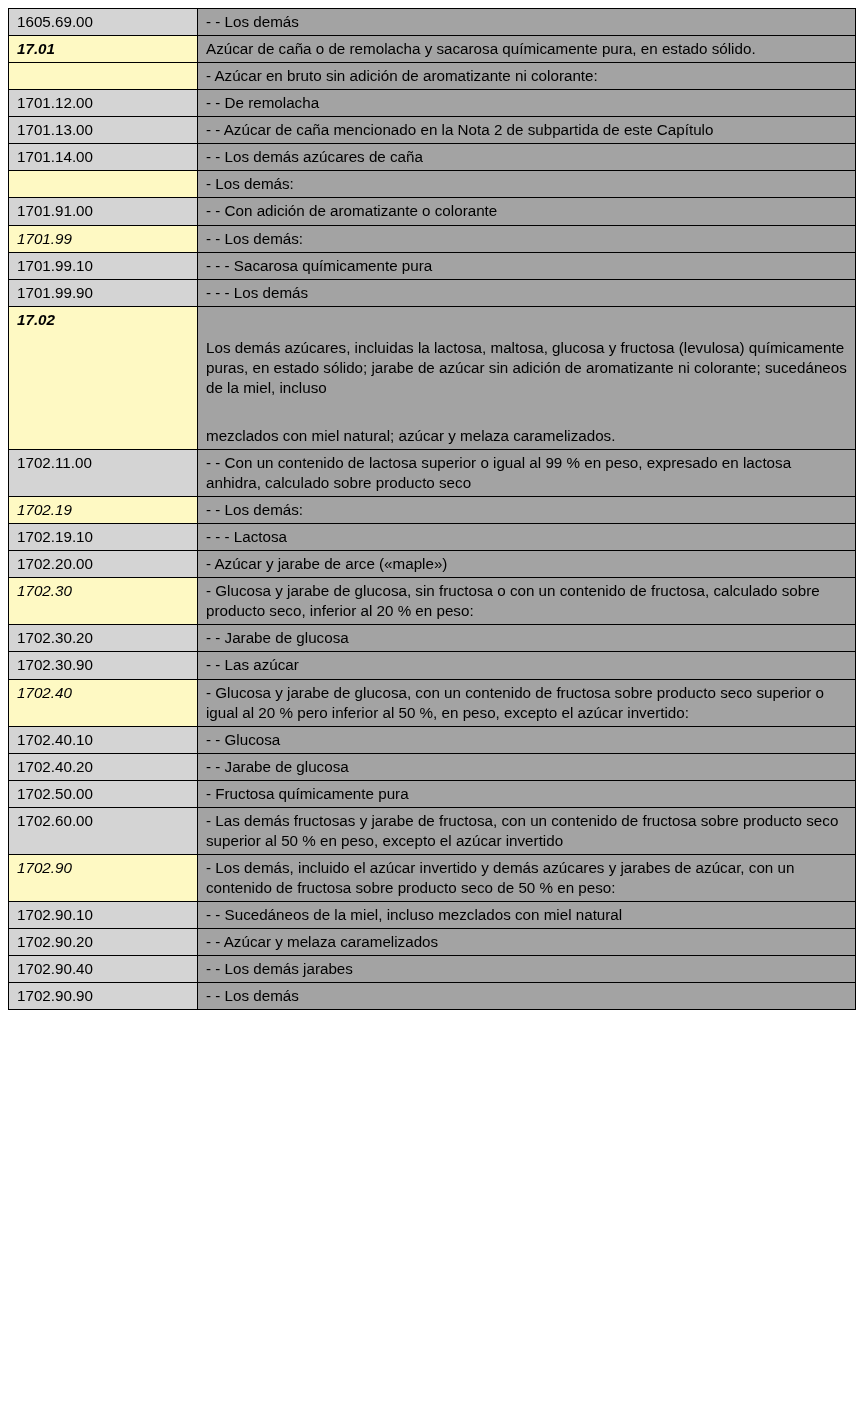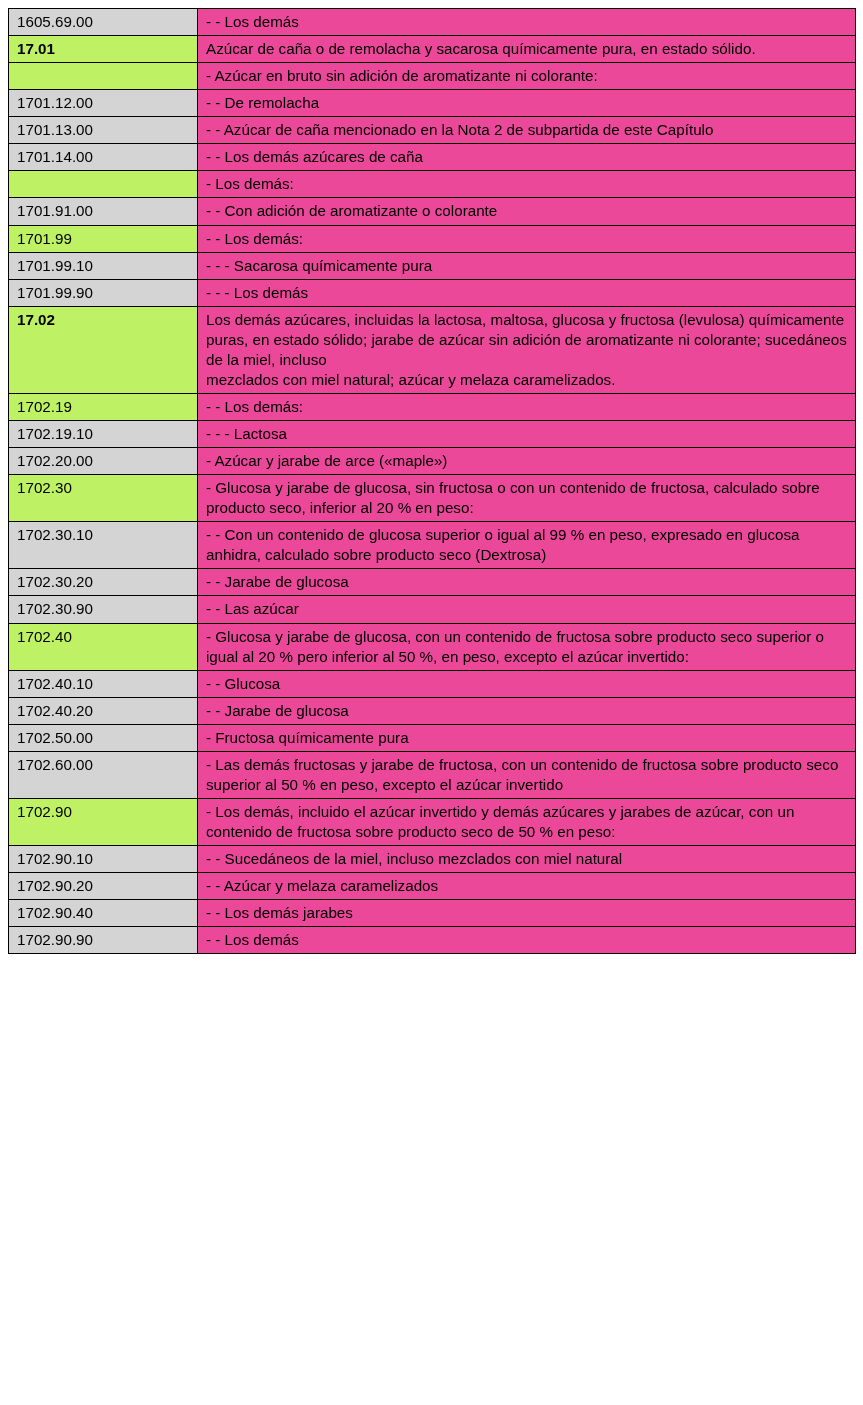--- a/index.html
+++ b/index.html
@@ -35,25 +35,25 @@
     padding: 3px 7px 3px 8px;
     vertical-align: top;
     word-wrap: break-word;
   }
   td.code {
     vertical-align: bottom;
     white-space: nowrap;
     padding-bottom: 4px;
   }
   td.code.shade { background: #d4d4d4; }
-  td.code.plain { background: #bef264; }
-  td.desc { background: #ec4899; }
+  td.code.plain { background: #fef9c3; font-style: italic; }
+  td.desc { background: #a3a3a3; }
   td.desc.bold { font-weight: normal; }
   td.code.bold { font-weight: bold; }
-  .nl { display: block; }
+  .nl { display: block; margin-top: 28px; }
 </style>
 </head>
 <body>
 
 <div id="tariff-table-wrap">
   <table class="tariff">
     <colgroup>
       <col class="c-code">
       <col class="c-desc">
     </colgroup>
@@ -103,38 +103,38 @@
           <td class="desc">- - - Los demás</td>
         </tr>
         <tr>
           <td class="code plain bold">17.02</td>
           <td class="desc bold">
             <span class="nl">Los demás azúcares, incluidas la lactosa, maltosa, glucosa y fructosa (levulosa) químicamente puras, en estado sólido; jarabe de azúcar sin adición de aromatizante ni colorante; sucedáneos de la miel, incluso</span>
             <span class="nl">mezclados con miel natural; azúcar y melaza caramelizados.</span>
           </td>
         </tr>
         <tr>
+          <td class="code shade">1702.11.00</td>
+          <td class="desc">- - Con un contenido de lactosa superior o igual al 99 % en peso, expresado en lactosa anhidra, calculado sobre producto seco</td>
+        </tr>
+        <tr>
           <td class="code plain">1702.19</td>
           <td class="desc">- - Los demás:</td>
         </tr>
         <tr>
           <td class="code shade">1702.19.10</td>
           <td class="desc">- - - Lactosa</td>
         </tr>
         <tr>
           <td class="code shade">1702.20.00</td>
           <td class="desc">- Azúcar y jarabe de arce («maple»)</td>
         </tr>
         <tr>
           <td class="code plain">1702.30</td>
           <td class="desc">- Glucosa y jarabe de glucosa, sin fructosa o con un contenido de fructosa, calculado sobre producto seco, inferior al 20 % en peso:</td>
-        </tr>
-        <tr>
-          <td class="code shade">1702.30.10</td>
-          <td class="desc">- - Con un contenido de glucosa superior o igual al 99 % en peso, expresado en glucosa anhidra, calculado sobre producto seco (Dextrosa)</td>
         </tr>
         <tr>
           <td class="code shade">1702.30.20</td>
           <td class="desc">- - Jarabe de glucosa</td>
         </tr>
         <tr>
           <td class="code shade">1702.30.90</td>
           <td class="desc">- - Las azúcar</td>
         </tr>
         <tr>

